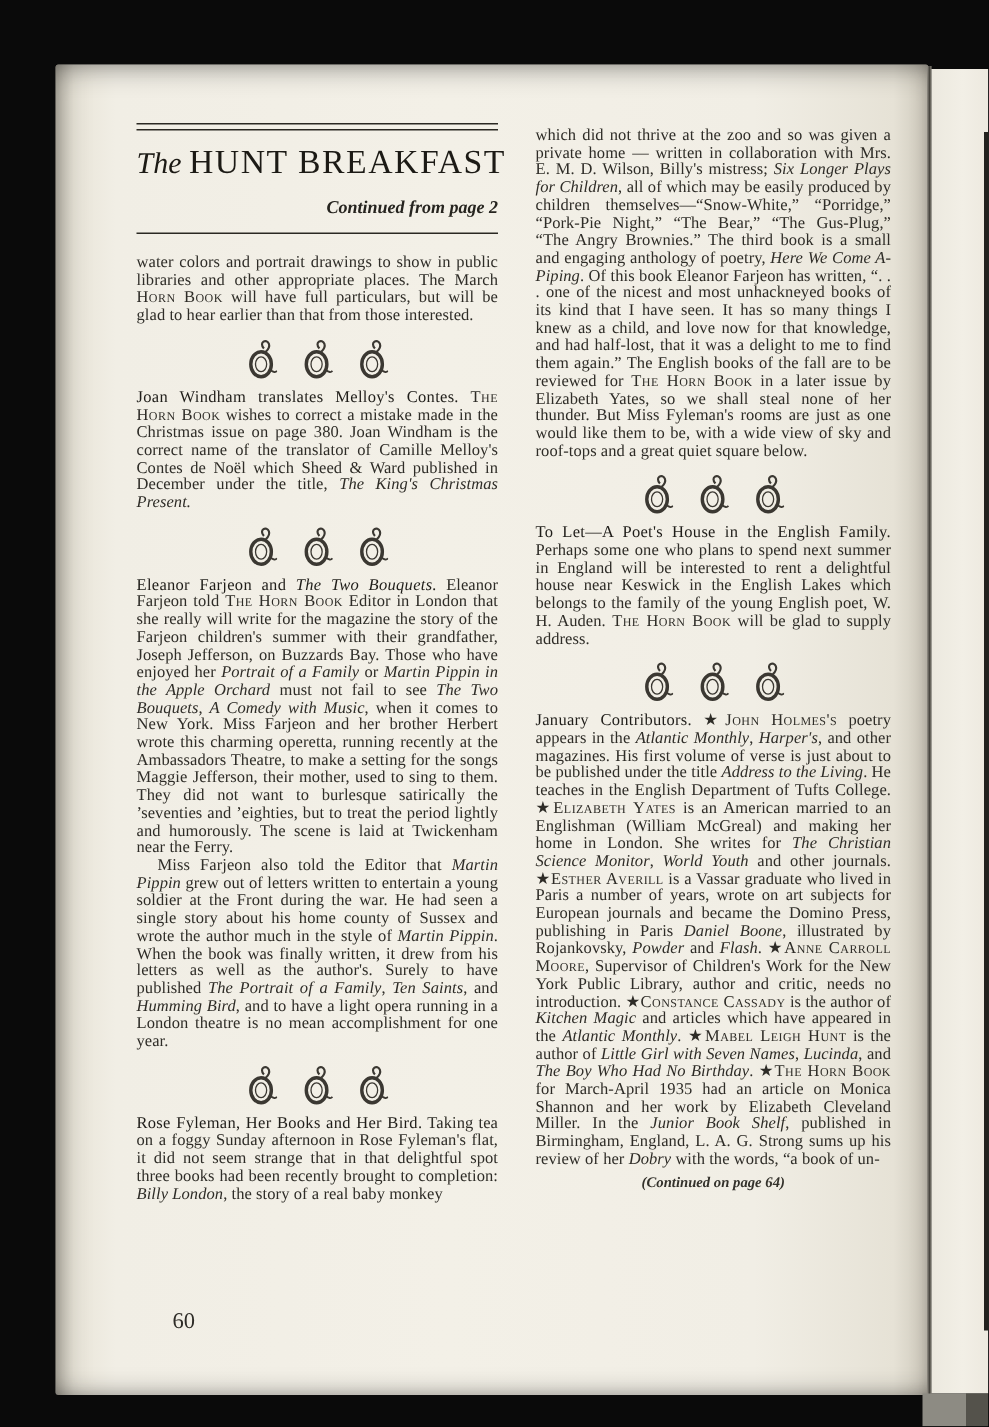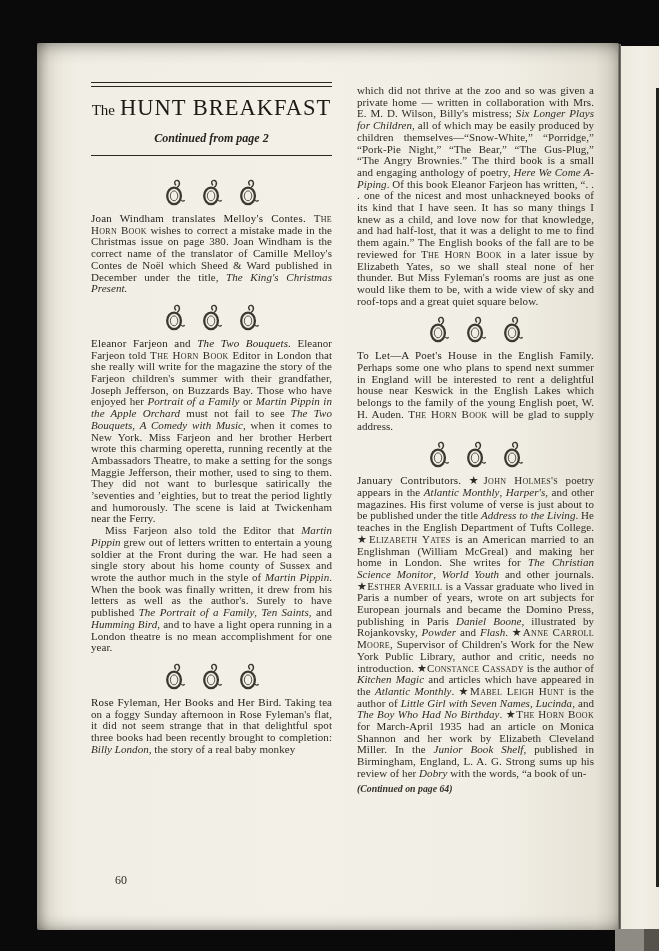--- a/index.html
+++ b/index.html
@@ -82,40 +82,41 @@
   .rule-single { border-top: 1.3px solid #2a2822; height: 0; }
   .title {
     text-align: center;
     font-size: 22.5px;
     letter-spacing: 1px;
     color: #1c1a15;
     margin-top: 8px;
     font-weight: normal;
     white-space: nowrap;
   }
-  .title .the { font-size: 15px; letter-spacing: 0; padding-right: 5px; }
+  .title .the { font-style: italic; font-size: 20px; letter-spacing: 0; padding-right: 5px; }
   .subtitle {
-    text-align: center;
+    text-align: right;
     font-weight: bold; font-style: italic;
     font-size: 12px; color: #26241f;
     margin: 10px 0 9px;
   }
   .masthead { margin-bottom: 14px; }
   
   .orn {
     display: flex; justify-content: center; align-items: flex-end;
     gap: 17px; padding: 9px 0 7px;
   }
   .orn svg { display: block; }
   
   .pagenum {
     position: absolute; left: 78px; top: 830px;
-    font-size: 12px; color: #2e2c27;
+    font-size: 15px; color: #2e2c27;
   }
   .continued-note {
+    text-align: center;
     font-style: italic; font-weight: bold;
     font-size: 9.8px; color: #33312b;
     margin-top: 3px;
   }
 </style>
 </head>
 <body>
 
 <svg width="0" height="0" style="position:absolute" aria-hidden="true">
   <symbol id="horn" viewBox="0 0 21 28">
@@ -132,20 +133,21 @@
 
     <div class="col col-left">
 
       <div class="masthead">
         <div class="rule-double"></div>
         <div class="title"><span class="the">The</span><span>HUNT BREAKFAST</span></div>
         <div class="subtitle">Continued from page 2</div>
         <div class="rule-single"></div>
       </div>
 
+      <p>water colors and portrait drawings to show in public libraries and other appropriate places. The March <span class="sc">Horn Book</span> will have full particulars, but will be glad to hear earlier than that from those interested.</p>
 
       <div class="orn">
         <svg width="20" height="27">
             <use href="#horn"></use>
           </svg>
         <svg width="20" height="27">
             <use href="#horn"></use>
           </svg>
         <svg width="20" height="27">
             <use href="#horn"></use>

